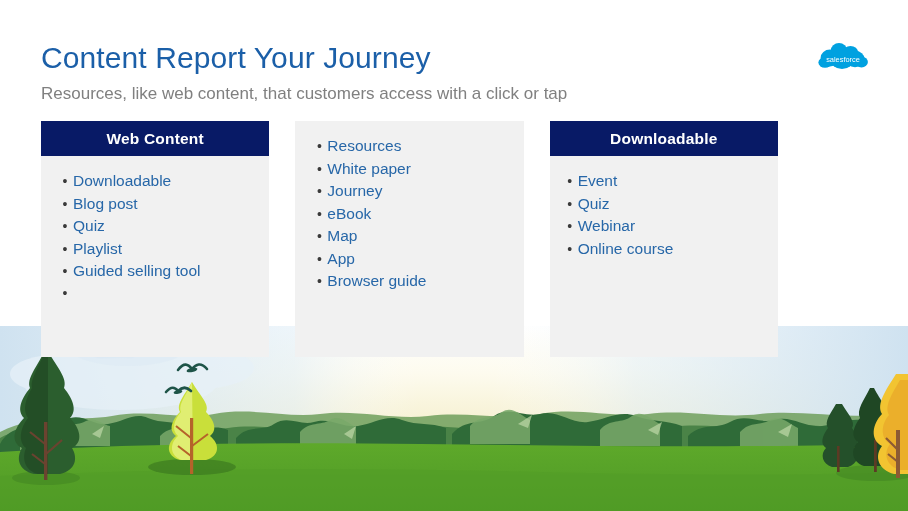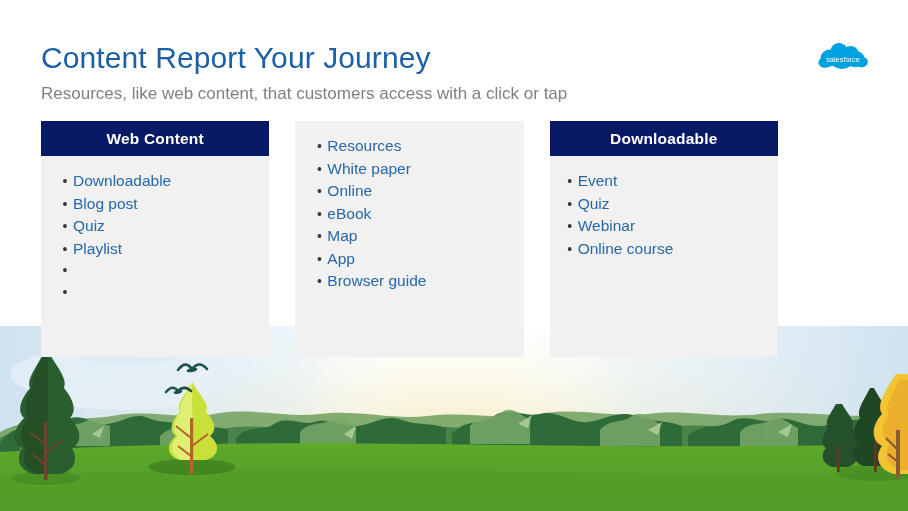--- a/index.html
+++ b/index.html
@@ -313,20 +313,21 @@
           <li class="card-list-item">
             <span class="bullet">•</span>
             <span class="item-label">Quiz</span>
           </li>
           <li class="card-list-item">
             <span class="bullet">•</span>
             <span class="item-label">Playlist</span>
           </li>
           <li class="card-list-item">
             <span class="bullet">•</span>
+            <span class="item-label">Guided selling tool</span>
           </li>
           <li class="card-list-item">
             <span class="bullet">•</span>
           </li>
         </ul>
       </div>
     </div>
 
     <div class="card c2">
       <div class="card-body">
@@ -334,21 +335,21 @@
           <li class="card-list-item">
             <span class="bullet">•</span>
             <span class="item-label">Resources</span>
           </li>
           <li class="card-list-item">
             <span class="bullet">•</span>
             <span class="item-label">White paper</span>
           </li>
           <li class="card-list-item">
             <span class="bullet">•</span>
-            <span class="item-label">Online</span>
+            <span class="item-label">Journey</span>
           </li>
           <li class="card-list-item">
             <span class="bullet">•</span>
             <span class="item-label">eBook</span>
           </li>
           <li class="card-list-item">
             <span class="bullet">•</span>
             <span class="item-label">Map</span>
           </li>
           <li class="card-list-item">

